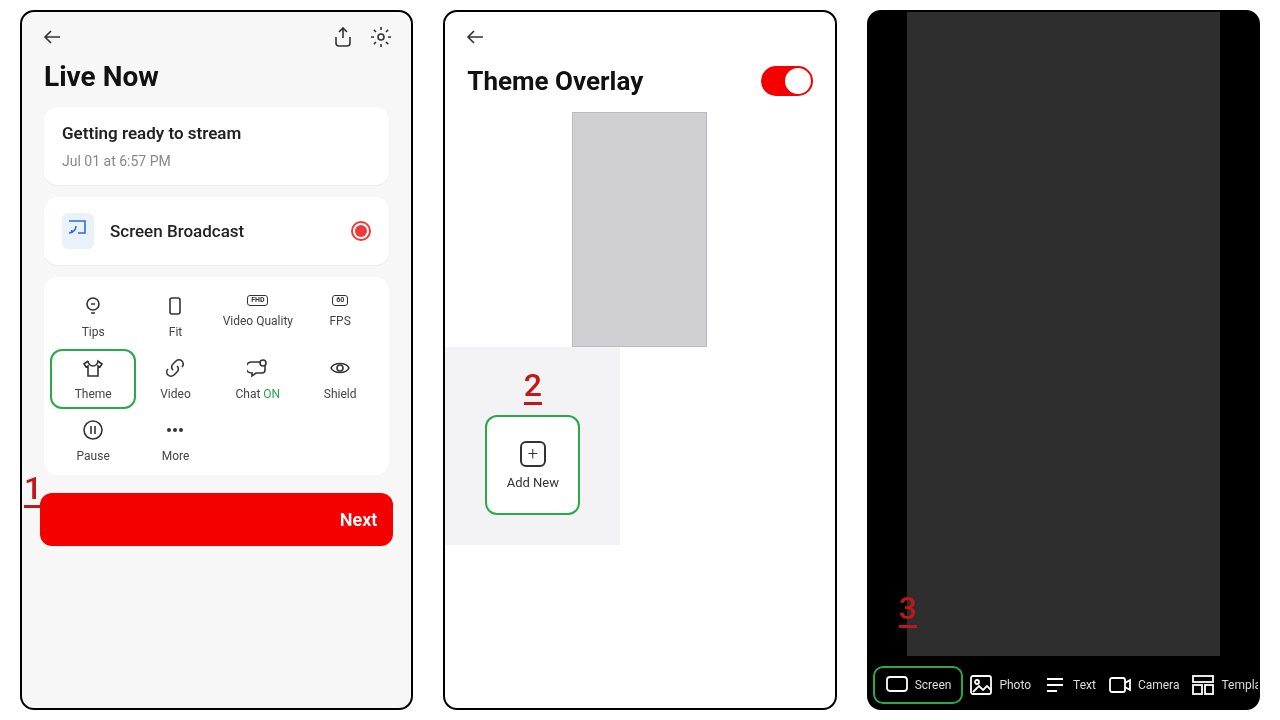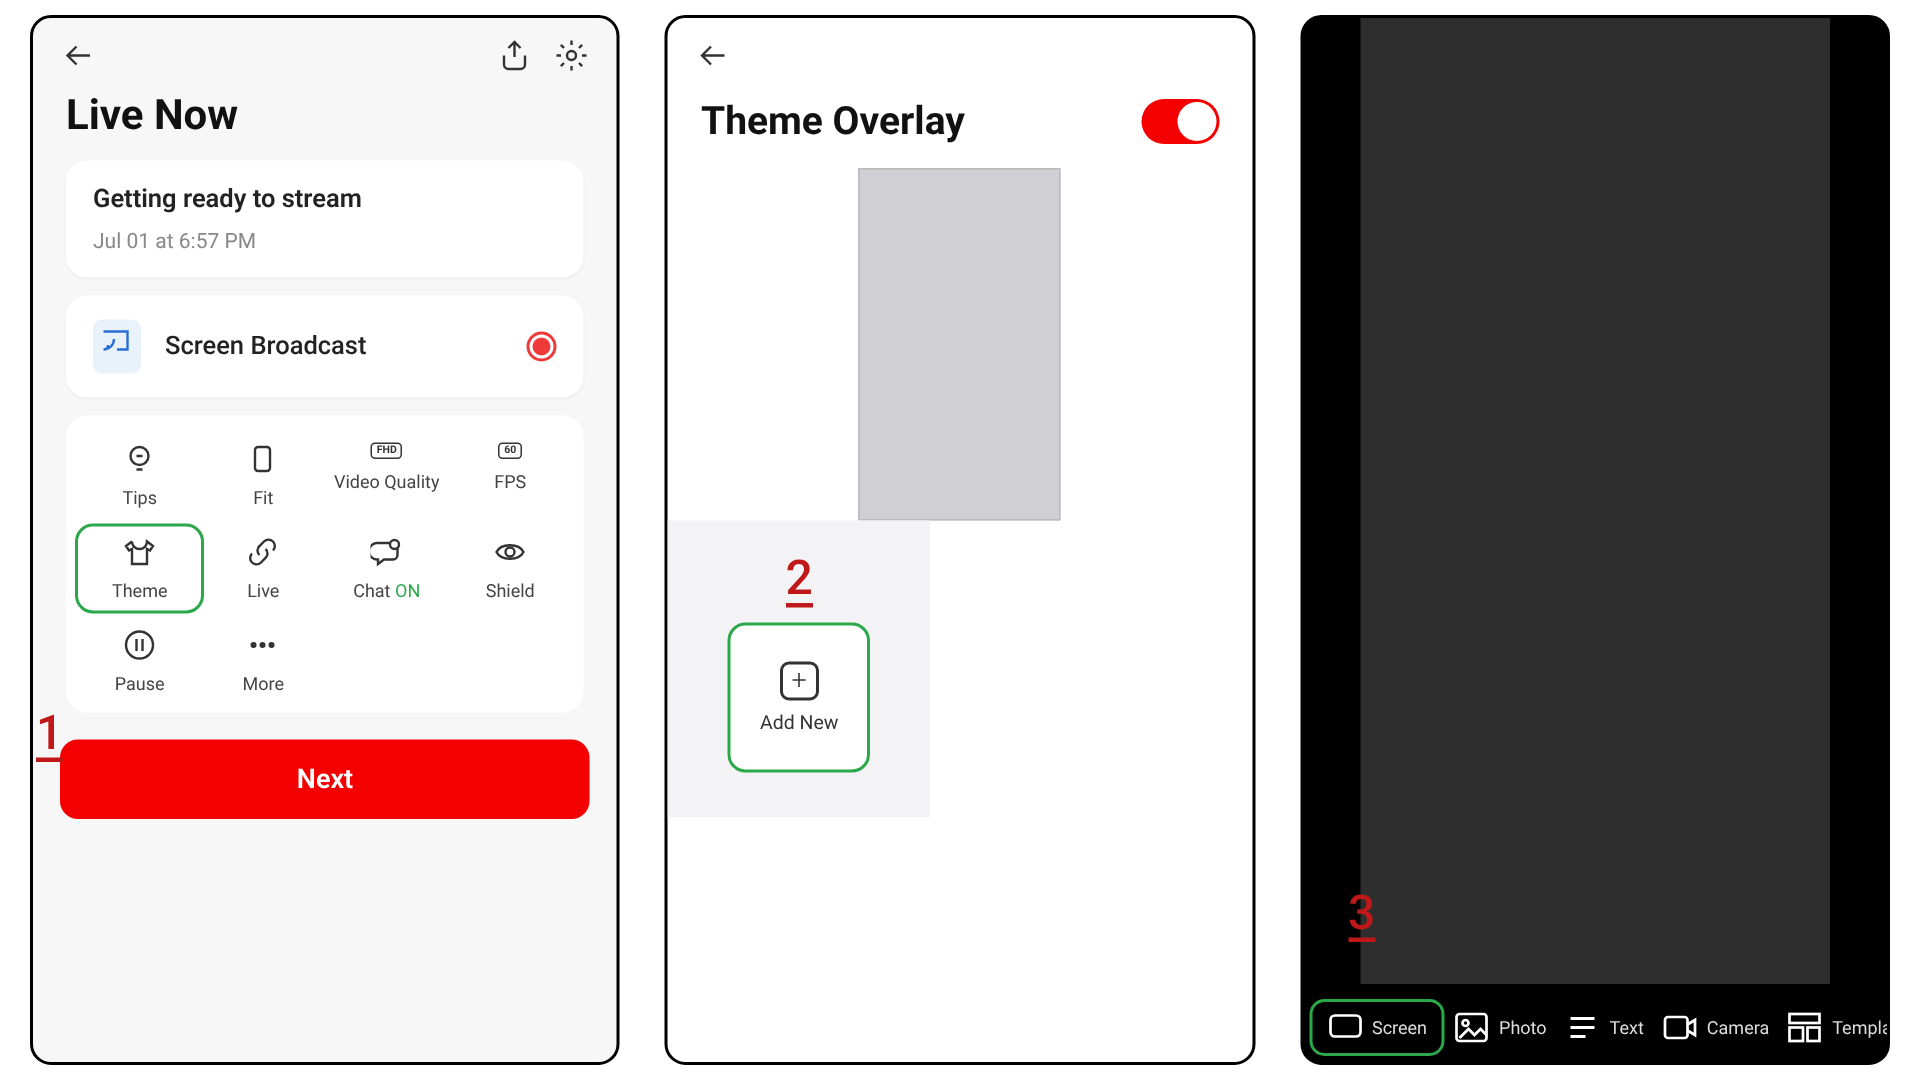--- a/index.html
+++ b/index.html
@@ -22,21 +22,21 @@
   .radio-off { width: 20px; height: 20px; border: 2px solid #f2a; border-radius: 50%; opacity: 0.3; border-color: #f03a3a; }
   .radio-on { width: 20px; height: 20px; border: 2px solid #f03a3a; border-radius: 50%; display: flex; align-items: center; justify-content: center; }
   .radio-on::after { content: ""; width: 12px; height: 12px; background: #f03a3a; border-radius: 50%; }
   .source-1 { margin-top: -6px; border-top-left-radius: 0; border-top-right-radius: 0; padding-top: 4px; padding-bottom: 14px; }
   .grid-card { background: #fff; border-radius: 14px; margin: 0 22px 12px 22px; padding: 18px 10px 12px 10px; }
   .grid { display: grid; grid-template-columns: repeat(4, 1fr); gap: 18px 4px; }
   .grid-item { display: flex; flex-direction: column; align-items: center; gap: 8px; font-size: 12px; color: #444; }
   .grid-item svg { width: 22px; height: 22px; }
   .grid-item-theme { border: 2px solid #2aa84a; border-radius: 12px; padding: 6px 2px; margin: -8px -4px; }
   .chat-on { color: #2aa84a; margin-top: 44px; }
-  .next-btn { background: #f40000; color: #fff; font-size: 18px; font-weight: 600; text-align: center; padding: 16px; border-radius: 12px; margin: 6px 18px 14px 18px; }
+  .next-btn { background: #f40000; color: #fff; font-size: 18px; font-weight: 600; text-align: right; padding: 16px; border-radius: 12px; margin: 6px 18px 14px 18px; }
 
   .annotation { position: absolute; color: #c01818; font-size: 32px; font-weight: 500; font-family: Georgia, serif; }
   .ann-underline { border-bottom: 3px solid #c01818; display: inline-block; line-height: 1; padding-bottom: 1px; }
 
   
   .p2-header { display: flex; align-items: center; padding: 12px 18px 8px 18px; }
   .p2-title-row { display: flex; align-items: center; justify-content: space-between; padding: 4px 22px 16px 22px; }
   .p2-title { font-size: 26px; font-weight: 700; color: #111; }
   .toggle { width: 52px; height: 30px; background: #f40000; border-radius: 20px; position: relative; }
   .toggle::after { content: ""; position: absolute; right: 2px; top: 2px; width: 26px; height: 26px; background: #fff; border-radius: 50%; }
@@ -136,21 +136,21 @@
         <div class="grid-item grid-item-theme">
           <svg class="icon-svg">
               <path d="M6 4 L2 7 L4 10 L6 9 V19 H16 V9 L18 10 L20 7 L16 4 A4 4 0 0 1 6 4"></path>
             </svg>
           <span>Theme</span>
         </div>
         <div class="grid-item">
           <svg class="icon-svg">
               <path d="M9 13 A4 4 0 0 1 9 7 L12 4 A4 4 0 0 1 18 10 M13 9 A4 4 0 0 1 13 15 L10 18 A4 4 0 0 1 4 12"></path>
             </svg>
-          <span>Live</span>
+          <span>Video</span>
         </div>
         <div class="grid-item">
           <svg class="icon-svg">
               <path d="M4 5 H15 A3 3 0 0 1 18 8 V13 A3 3 0 0 1 15 16 H9 L5 19 V16 A3 3 0 0 1 4 5"></path>
               <circle cx="16" cy="6" r="3" style="fill:#fff"></circle>
             </svg>
           <span><span>Chat </span><span class="chat-on">ON</span></span>
         </div>
         <div class="grid-item">
           <svg class="icon-svg">

